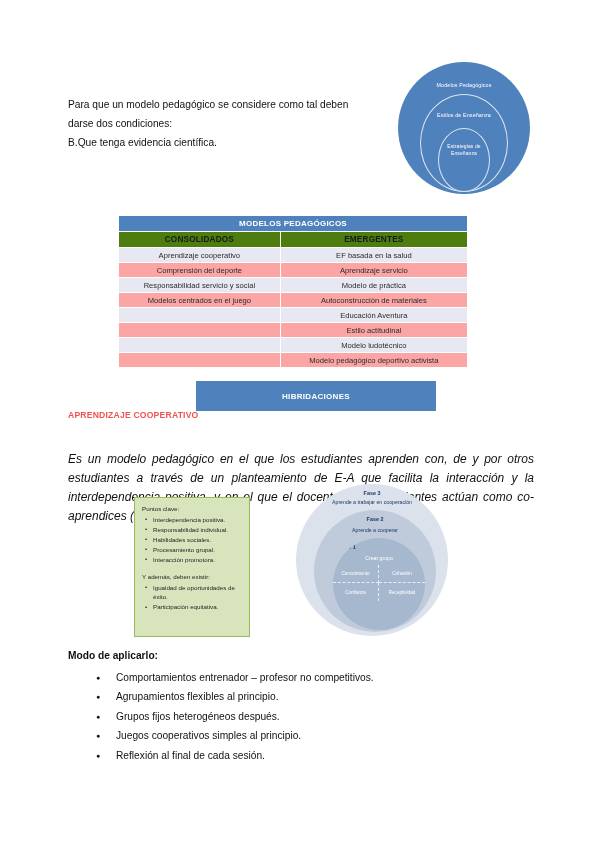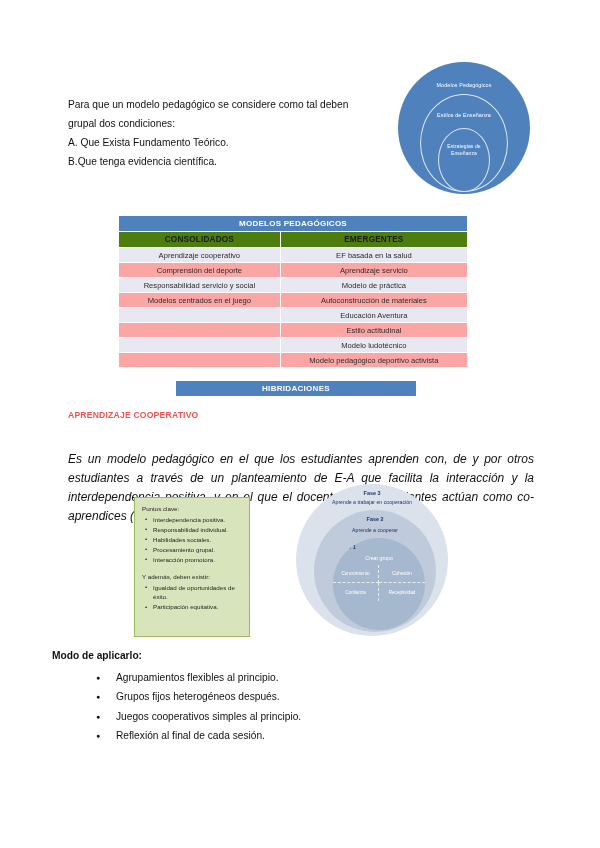--- a/index.html
+++ b/index.html
@@ -51,21 +51,21 @@
   .tbl .sub{
     background:#4d7c0f;color:#1a1a1a;font-weight:bold;
     font-size:8.2px;letter-spacing:.2px;height:15px;
   }
   .rA{background:#e7e8f1;}
   .rB{background:#fca5a5;}
   .green{color:#00a550;font-weight:bold;}
 
   
   .hib{
-    position:absolute;left:176px;top:381px;width:240px;height:15px;
+    position:absolute;left:196px;top:381px;width:240px;height:30px;
     background:#4f81bd;color:#ffffff;
     font-size:8px;font-weight:bold;letter-spacing:.3px;
     display:flex;align-items:center;justify-content:center;
   }
 
   
   .sec-head{
     position:absolute;left:68px;top:410px;
     font-size:8.6px;font-weight:bold;color:#ef5350;letter-spacing:.2px;
   }
@@ -106,39 +106,38 @@
     display:grid;grid-template-columns:1fr 1fr;grid-template-rows:1fr 1fr;
     font-size:4.6px;color:#ffffff;
   }
   .quad div{display:flex;align-items:center;justify-content:center;}
   .quad .q1{border-right:1px dashed #e8edf4;border-bottom:1px dashed #e8edf4;}
   .quad .q2{border-bottom:1px dashed #e8edf4;}
   .quad .q3{border-right:1px dashed #e8edf4;}
 
   
   .modo{
-    position:absolute;left:52px;top:650px;
+    position:absolute;left:68px;top:650px;
     font-size:10.2px;font-weight:bold;color:#111;
   }
   .mlist{
     position:absolute;left:88px;top:668px;width:420px;
     font-size:10.2px;line-height:19.4px;color:#111;
   }
   .mlist .mi{position:relative;padding-left:28px;}
   .mlist .mi:before{content:"\25CF";position:absolute;left:8px;top:0;font-size:7px;}
 </style>
 </head>
 <body>
 
 <div class="page">
 
   <div class="intro">
     <span class="ln just">Para que un modelo pedagógico se considere como tal deben</span>
-    <span class="ln">grupal dos condiciones:</span>
-    <span class="ln">A. Que Exista Fundamento Teórico.</span>
+    <span class="ln">darse dos condiciones:</span>
     <span class="ln">B.Que tenga evidencia científica.</span>
   </div>
 
   <div class="circles">
     <div class="circ circ1">
       <span class="lbl">Modelos Pedagógicos</span>
     </div>
     <div class="circ circ2">
       <span class="lbl">Estilos de Enseñanza</span>
     </div>
@@ -229,19 +228,20 @@
         <div class="q1">Conocimiento</div>
         <div class="q2">Cohesión</div>
         <div class="q3">Confianza</div>
         <div class="q4">Receptividad</div>
       </div>
     </div>
   </div>
 
   <div class="modo">Modo de aplicarlo:</div>
   <div class="mlist">
+    <div class="mi">Comportamientos entrenador – profesor no competitivos.</div>
     <div class="mi">Agrupamientos flexibles al principio.</div>
     <div class="mi"> Grupos fijos heterogéneos después.</div>
     <div class="mi"> Juegos cooperativos simples al principio.</div>
     <div class="mi">Reflexión al final de cada sesión.</div>
   </div>
 
 </div>
 
 </body></html>

